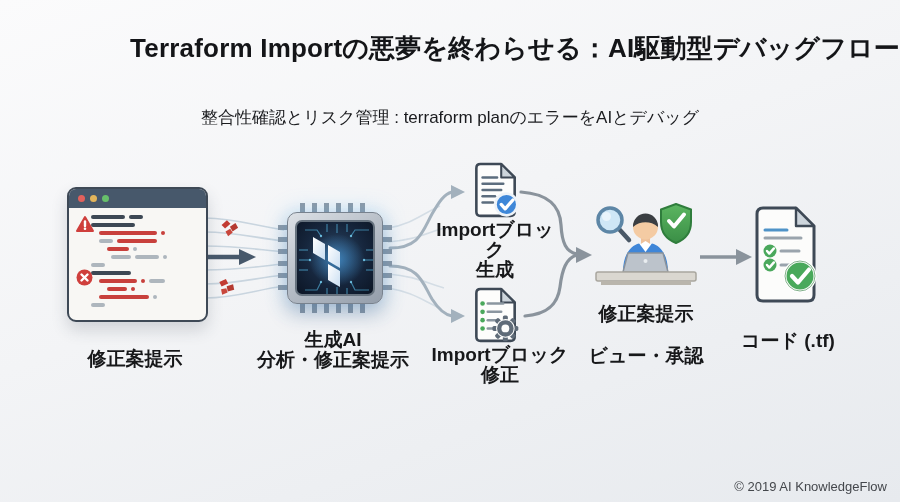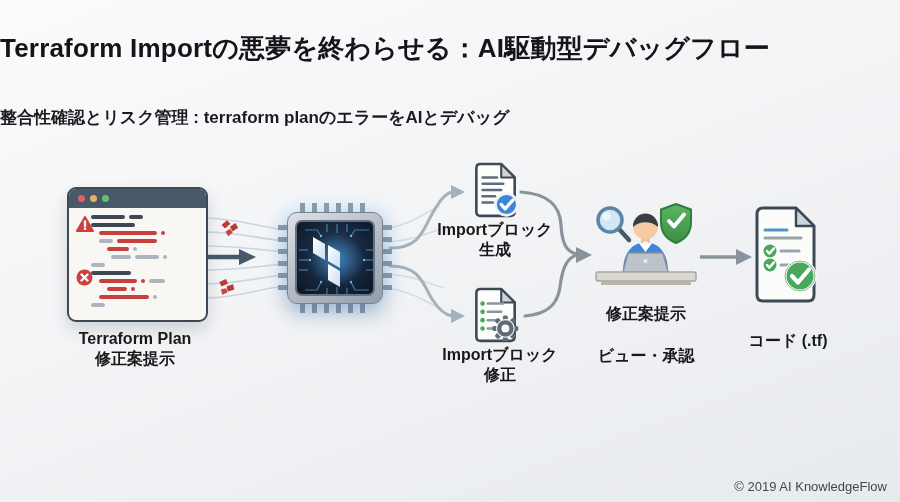--- a/index.html
+++ b/index.html
@@ -2,30 +2,30 @@
 <html><head>
 <meta charset="utf-8">
 <style>
   html,body{margin:0;padding:0;background:#444;}
   .canvas{
     position:relative;width:900px;height:502px;overflow:hidden;
     background:linear-gradient(160deg,#fbfbfc 0%,#f3f4f6 45%,#e7eaee 100%);
     font-family:"Liberation Sans","DejaVu Sans",sans-serif;color:#17181a;
   }
   .title{
-    position:absolute;top:31px;left:0;width:100%;text-align:left;
+    position:absolute;top:31px;left:0;width:100%;text-align:right;
     font-size:26px;font-weight:800;letter-spacing:.2px;color:#141518;
   }
   .subtitle{
-    position:absolute;top:106px;left:0;width:100%;
-    font-size:17px;font-weight:700;color:#1a1b1e;
+    position:absolute;top:106px;left:0;width:100%;text-align:center;
+    font-size:17px;font-weight:400;color:#1a1b1e;
   }
   .connectors{position:absolute;left:0;top:0;pointer-events:none;}
   .node-label{
-    position:absolute;text-align:center;font-size:16px;font-weight:700;
+    position:absolute;text-align:center;font-size:19px;font-weight:700;
     line-height:20px;color:#17181a;
   }
   
   .terminal{
     position:absolute;left:67px;top:187px;width:137px;height:131px;
     border:2.5px solid #3e4956;border-radius:9px;overflow:hidden;
     background:#f8f7f4;box-shadow:0 8px 16px rgba(50,60,80,.18);
   }
   .term-bar{height:19px;background:#47586b;display:flex;align-items:center;gap:5px;padding-left:9px;}
   .dot{width:7px;height:7px;border-radius:50%;display:inline-block;}
@@ -185,21 +185,21 @@
             <span class="log-bar" style="width: 50px; background: rgb(200, 64, 60);"></span>
             <span class="log-bar" style="width: 4px; background: rgb(174, 182, 189);"></span>
           </div>
           <div class="log-row" style="margin-left: 22px;">
             <span class="log-bar" style="width: 14px; background: rgb(174, 182, 189);"></span>
           </div>
         </div>
     </div>
   </div>
   <div class="node-label" style="left:55px;top:329px;width:160px;">
-    <span>Terraform Plan</span><br>
+    <br>
     <span>修正案提示</span>
   </div>
 
   <div class="chip">
     <div class="pins-h pins-top"></div>
     <div class="pins-h pins-bottom"></div>
     <div class="pins-v pins-left"></div>
     <div class="pins-v pins-right"></div>
     <div class="chip-body"></div>
     <div class="chip-core">
@@ -242,20 +242,24 @@
             <circle cx="67" cy="38" r="1.2"></circle>
         </g>
         <g fill="url(#logoGrad)">
           <polygon points="16,15 28,22 28,38 16,31"></polygon>
           <polygon points="31,23 43,30 43,46 31,39"></polygon>
           <polygon points="31,42 43,49 43,65 31,58"></polygon>
         </g>
       </svg>
     </div>
   </div>
+  <div class="node-label" style="left:253px;top:330px;width:160px;">
+    <span>生成AI</span><br>
+    <span>分析・修正案提示</span>
+  </div>
 
   <svg class="abs" style="left:471px;top:162px;" width="48" height="58" viewBox="0 0 46 56">
     <path d="M9,2 H29 L42,15 V48 Q42,52 38,52 H9 Q5,52 5,48 V6 Q5,2 9,2 Z" fill="#fdfdfc" stroke="#3e4956" stroke-width="2.5" stroke-linejoin="round"></path>
     <path d="M29,2 L42,15 H29 Z" fill="#cdd5dc" stroke="#3e4956" stroke-width="2" stroke-linejoin="round"></path>
     <g stroke="#5c6d7e" stroke-width="2.4" stroke-linecap="round">
       <line x1="11" y1="15" x2="25" y2="15"></line>
       <line x1="11" y1="21" x2="31" y2="21"></line>
       <line x1="11" y1="27" x2="29" y2="27"></line>
       <line x1="11" y1="33" x2="23" y2="33"></line>
       <line x1="11" y1="39" x2="21" y2="39"></line>

